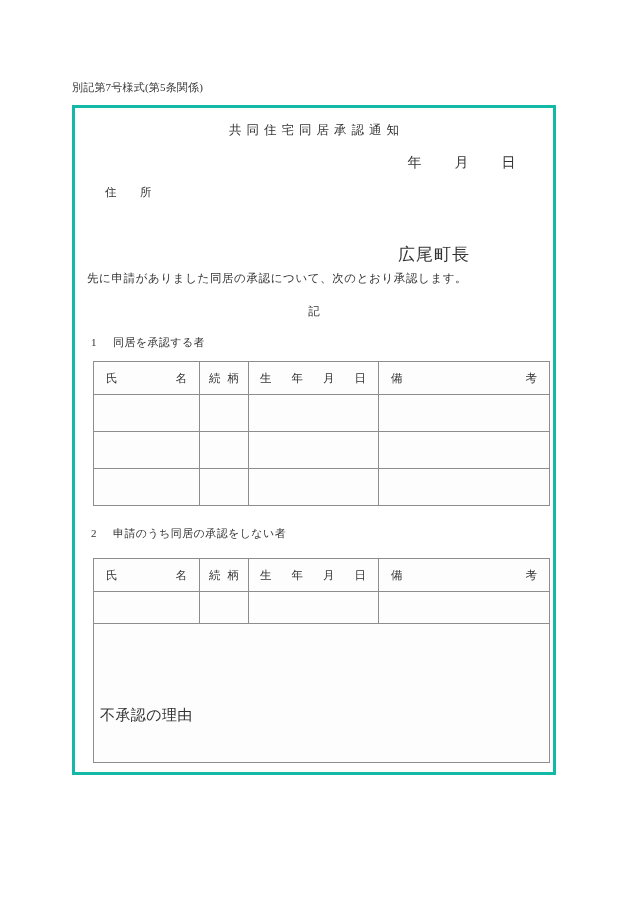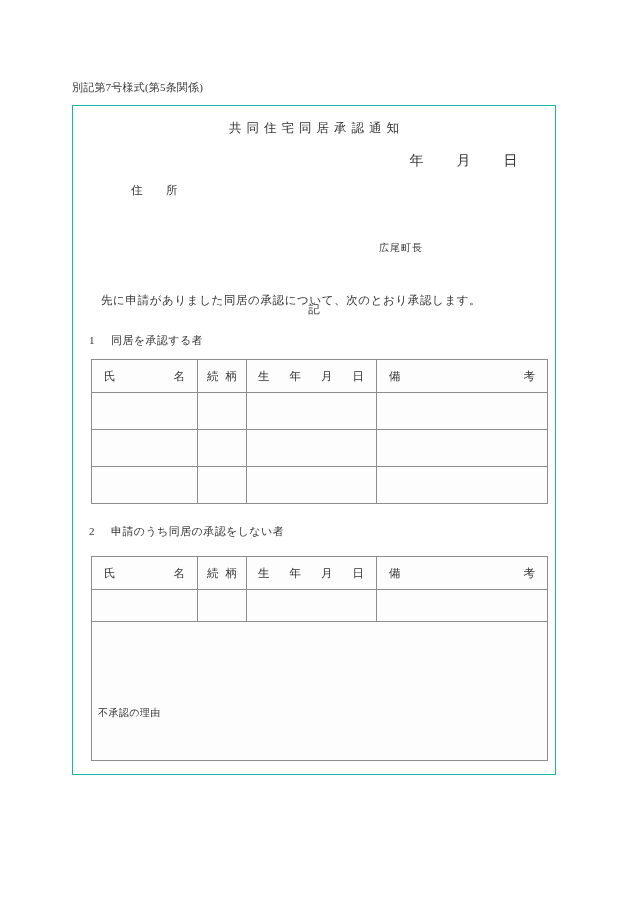--- a/index.html
+++ b/index.html
@@ -27,21 +27,21 @@
     color: #333333;
   }
 
   
   .page-frame {
     position: absolute;
     left: 72px;
     top: 105px;
     width: 484px;
     height: 670px;
-    border: 1px solid #14b8a6;
+    border: 3px solid #14b8a6;
     box-sizing: border-box;
     background: #ffffff;
   }
 
   
   .doc-title {
     position: absolute;
     left: 0;
     top: 14px;
     width: 100%;
@@ -67,52 +67,51 @@
   .date-line .tail  { display: inline-block; width: 12px; }
 
   
   .recipient {
     position: absolute;
     left: 30px;
     top: 77px;
     font-size: 11.5px;
     color: #333333;
   }
-  .recipient .row { height: 28px; white-space: nowrap; margin-left: 28px; }
+  .recipient .row { height: 28px; white-space: nowrap; }
   .recipient .lbl {
     display: inline-block;
     letter-spacing: 6px;
     text-indent: 0;
   }
   .recipient .suffix {
     display: inline-block;
     margin-left: 56px;
   }
 
   
   .issuer {
     position: absolute;
-    left: 306px;
+    left: 323px;
     top: 135px;
-    font-size: 10px;
+    font-size: 17px;
     letter-spacing: 1px;
     color: #333333;
     white-space: nowrap;
   }
 
   
   .body-text {
     position: absolute;
-    left: 28px;
+    left: 12px;
     top: 163px;
     font-size: 11.5px;
     letter-spacing: 0.6px;
     color: #333333;
     white-space: nowrap;
-    margin-top: 24px;
   }
 
   
   .ki-mark {
     position: absolute;
     left: 0;
     top: 196px;
     width: 100%;
     text-align: center;
     font-size: 11.5px;
@@ -170,21 +169,21 @@
   .hcell span { display: inline-block; }
 
   
   .reason-cell {
     height: 138px;
     vertical-align: top;
   }
   .reason-label {
     display: block;
     padding: 4px 0 0 6px;
-    font-size: 10px;
+    font-size: 15px;
     letter-spacing: 0.4px;
     color: #333333;
     white-space: nowrap;
     margin-top: 40px;
   }
 </style>
 </head>
 <body>
 
 <div class="form-code">別記第7号様式(第5条関係)</div>

